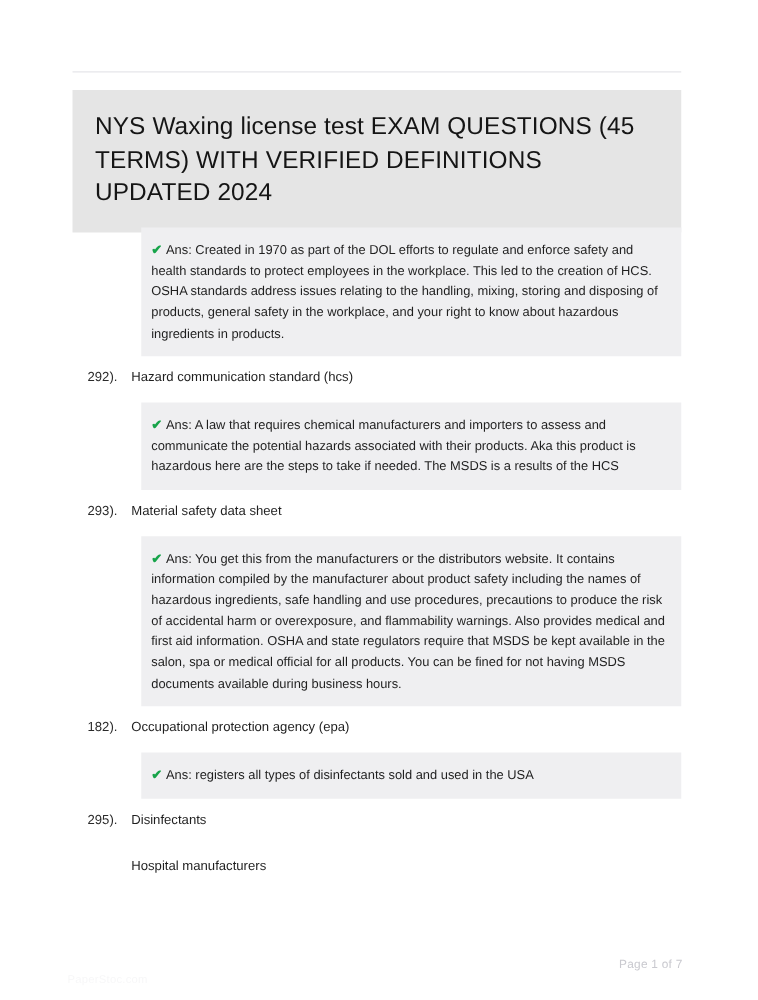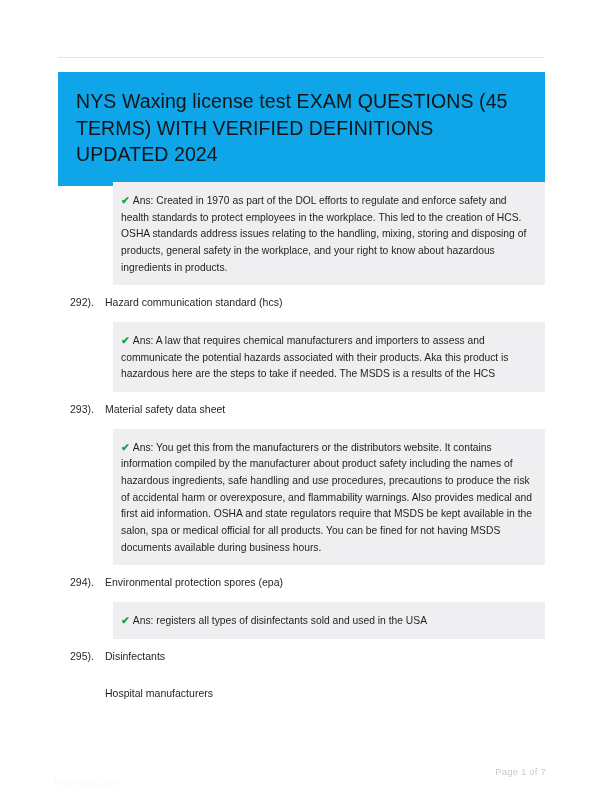--- a/index.html
+++ b/index.html
@@ -28,21 +28,21 @@
     width: 487px;
     height: 1px;
     background: #e6e6ea;
   }
   .title-band {
     position: absolute;
     left: 58px;
     top: 72px;
     width: 487px;
     box-sizing: border-box;
-    background: #0ea5e9;
+    background: #e5e5e5;
     padding: 16px 18px 18px 18px;
   }
   .doc-title {
     font-size: 19.5px;
     line-height: 1.36;
     font-weight: 400;
     color: #151515;
     letter-spacing: 0.1px;
     margin: 0;
   }
@@ -170,22 +170,22 @@
           <span class="q-term">Material safety data sheet</span>
         </div>
         <div class="ans-wrap">
           <div class="ans-box">
             <p class="ans-text"><span class="check-icon">✔</span><span>Ans: You get this from the manufacturers or the distributors website. It contains information compiled by the manufacturer about product safety including the names of hazardous ingredients, safe handling and use procedures, precautions to produce the risk of accidental harm or overexposure, and flammability warnings. Also provides medical and first aid information. OSHA and state regulators require that MSDS be kept available in the salon, spa or medical official for all products. You can be fined for not having MSDS documents available during business hours.</span></p>
           </div>
         </div>
       </div>
       <div class="qa-block">
         <div class="q-row">
-          <span class="q-num">294).</span>
-          <span class="q-term">Environmental protection spores (epa)</span>
+          <span class="q-num">182).</span>
+          <span class="q-term">Occupational protection agency (epa)</span>
         </div>
         <div class="ans-wrap">
           <div class="ans-box">
             <p class="ans-text"><span class="check-icon">✔</span><span>Ans: registers all types of disinfectants sold and used in the USA</span></p>
           </div>
         </div>
       </div>
       <div class="qa-block">
         <div class="q-row">
           <span class="q-num">295).</span>

